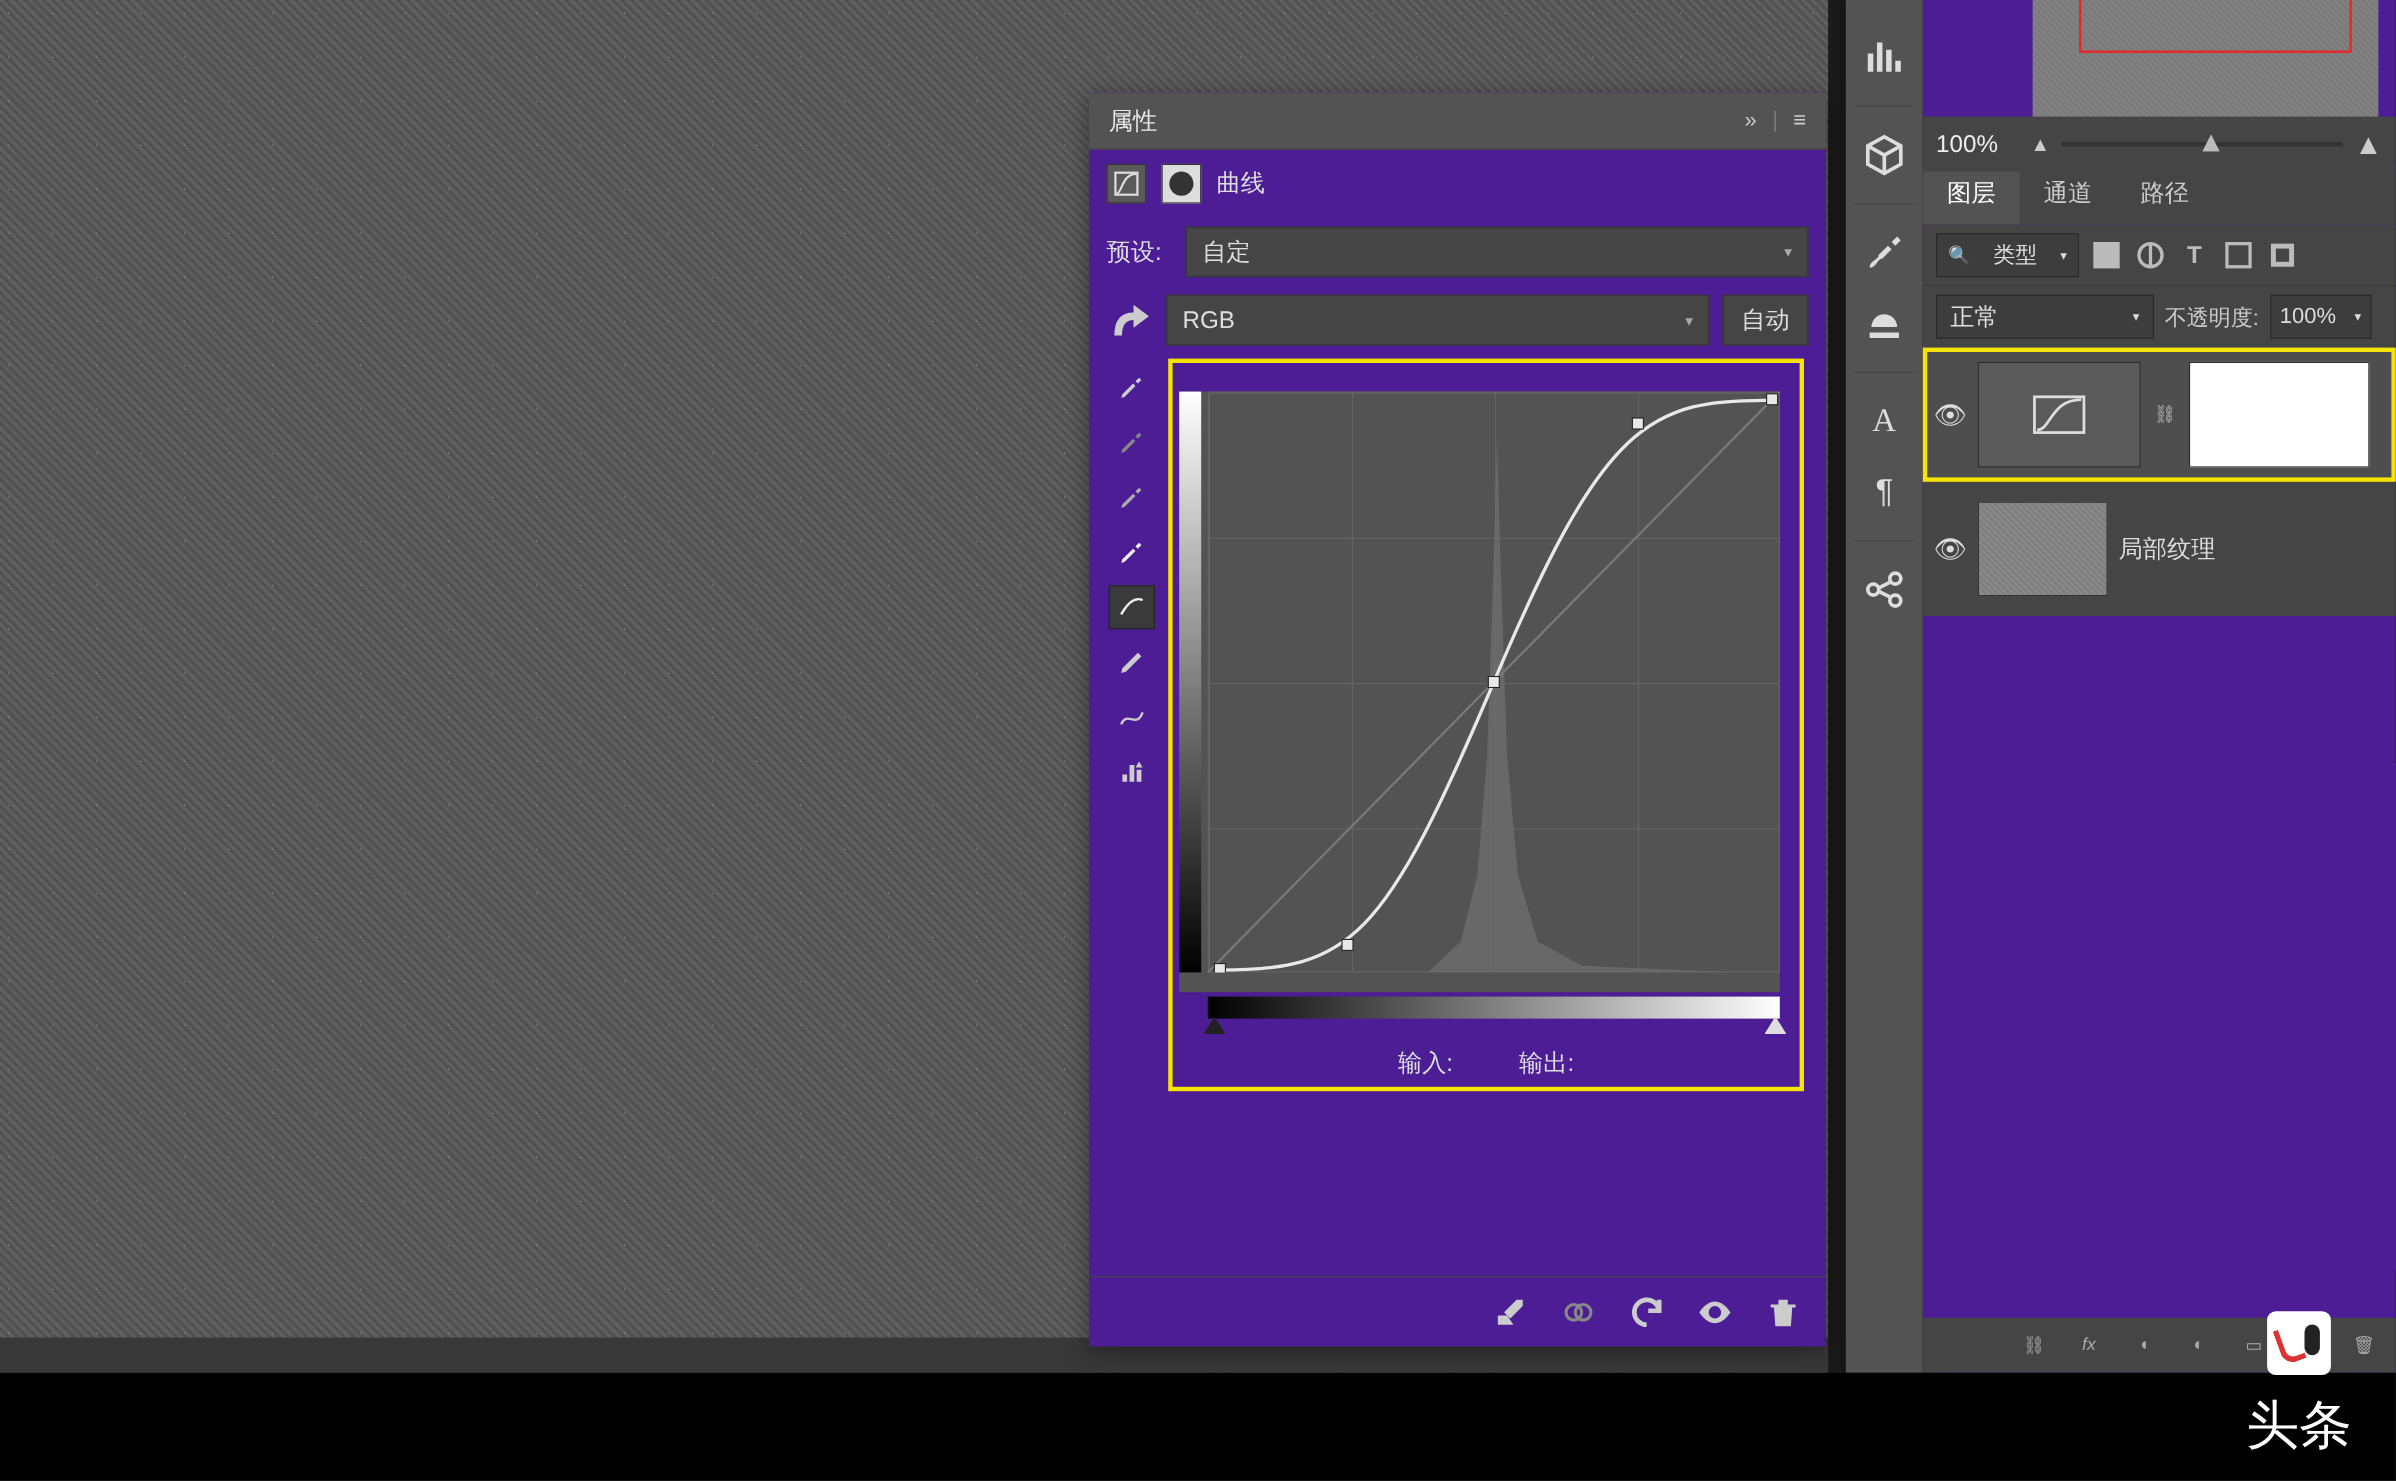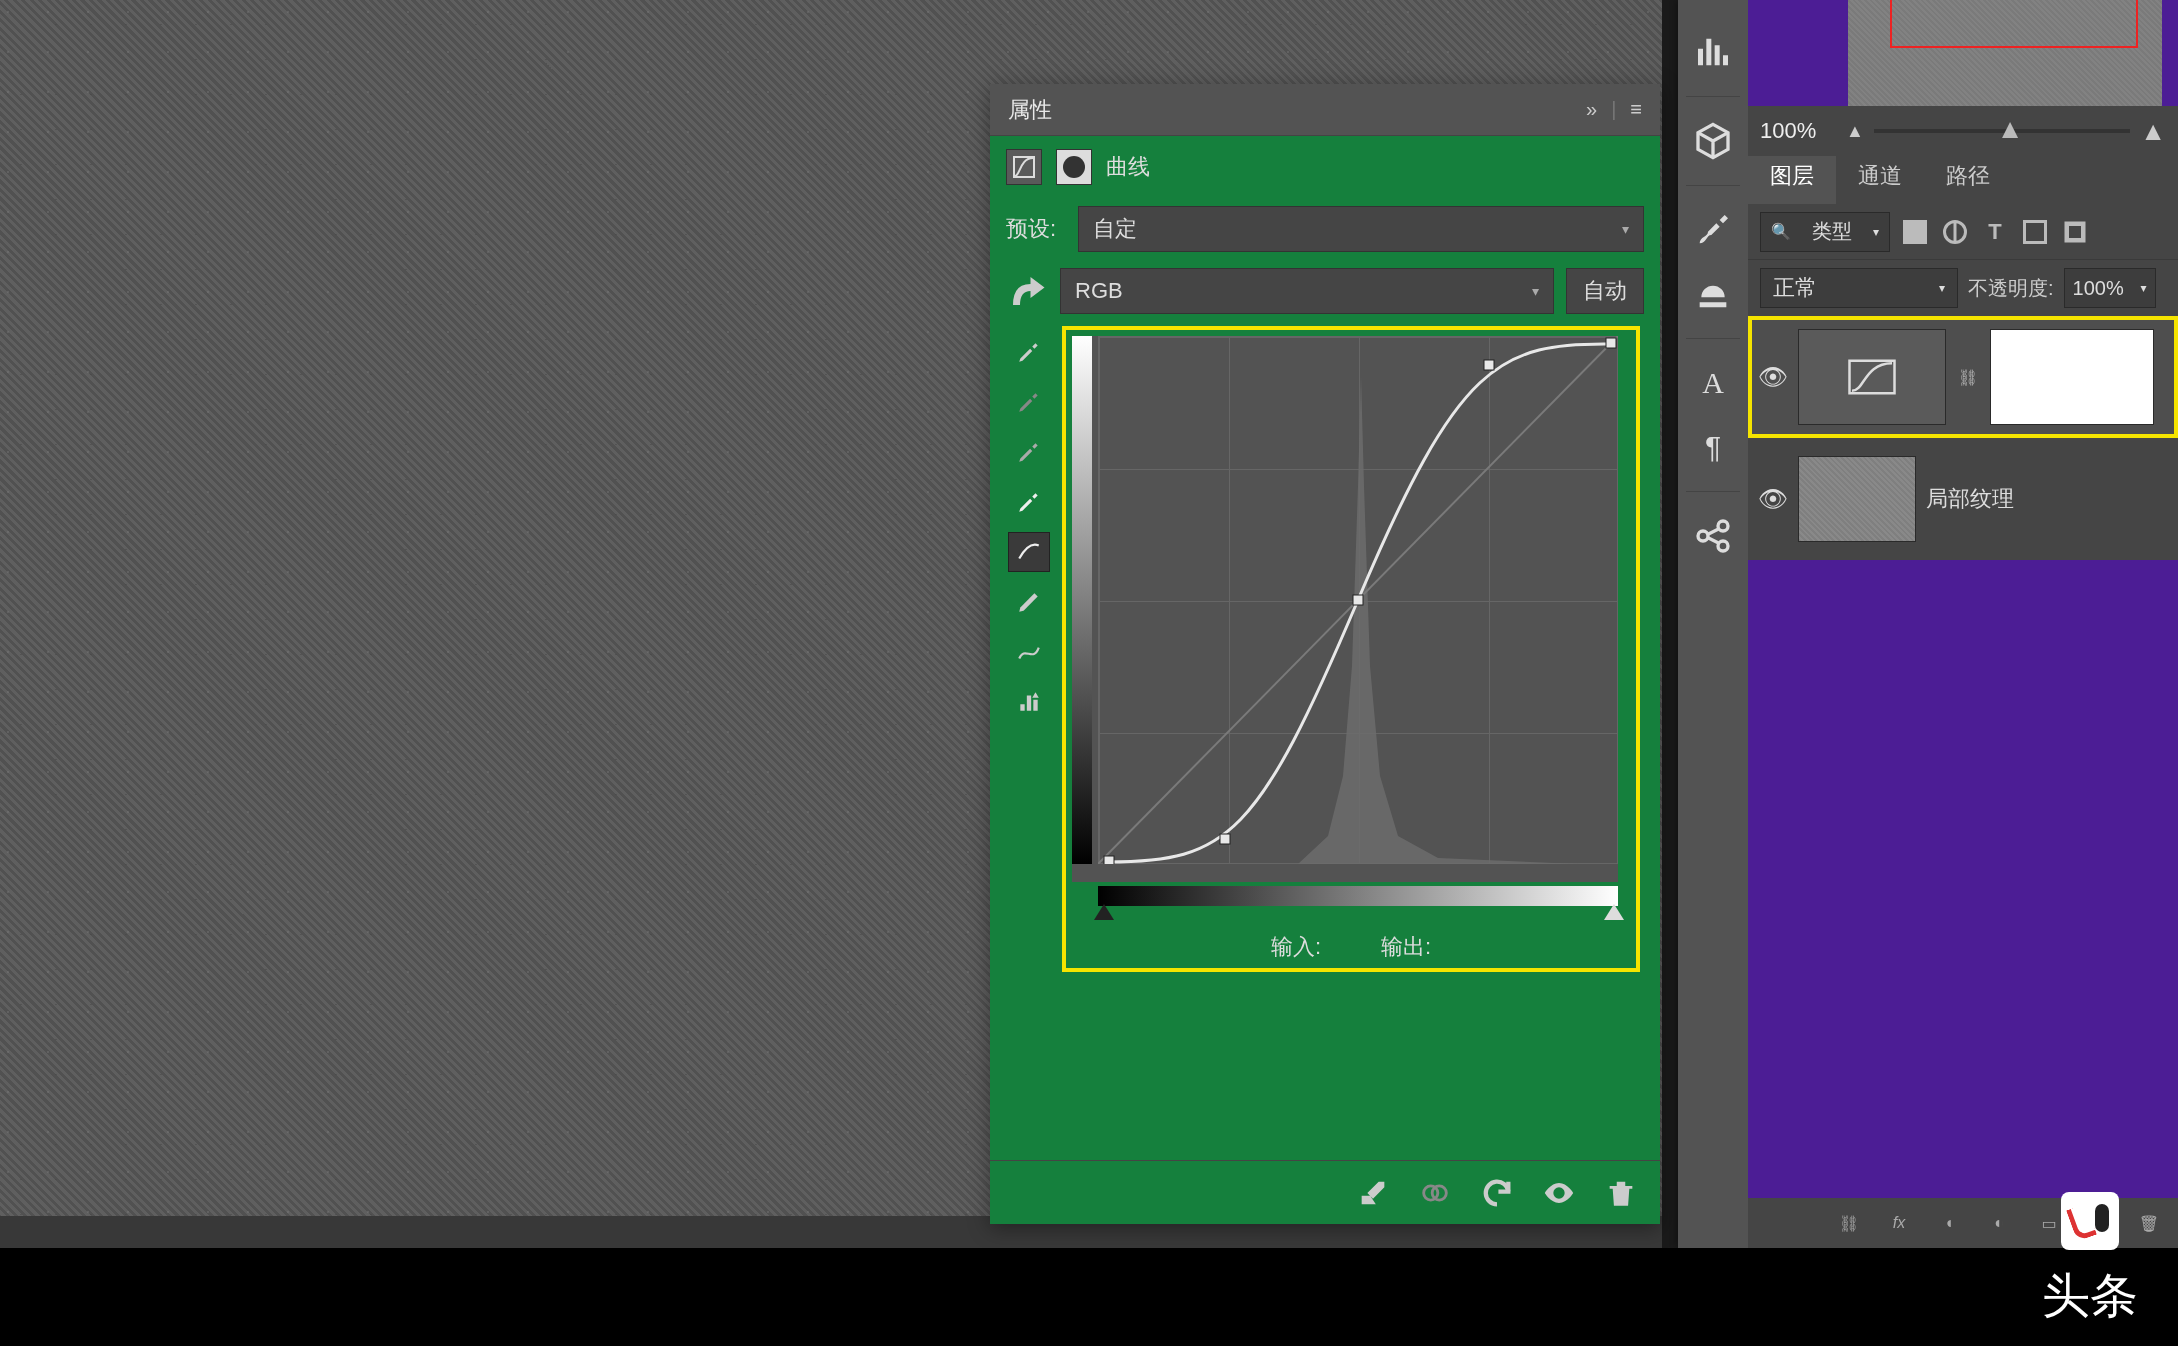--- a/index.html
+++ b/index.html
@@ -16,21 +16,21 @@
   .canvas-dark-strip { position:absolute; left:0; bottom:0; width:100%; height:32px; background:#383838; }
 
   .bottom-black { position:absolute; left:0; bottom:0; width:2178px; height:98px; background:#000; }
 
   .watermark { position:absolute; right:40px; bottom:18px; display:flex; align-items:center; gap:14px; color:#fff; font-size:48px; font-weight:500; text-shadow:0 2px 4px rgba(0,0,0,.6);flex-direction:column;}
   .watermark .wm-icon { width:58px; height:58px; background:#fff; border-radius:8px; position:relative; }
   .watermark .wm-icon::before { content:""; position:absolute; left:10px; top:14px; width:16px; height:28px; border-left:5px solid #d33; border-bottom:5px solid #d33; border-radius:0 0 0 12px; transform:rotate(-20deg);}
   .watermark .wm-icon::after { content:""; position:absolute; right:10px; top:12px; width:14px; height:28px; border-radius:10px; background:#222;}
 
   
-  .props-panel { position:absolute; left:990px; top:84px; width:670px; height:1140px; background:#15803d; box-shadow:0 4px 20px rgba(0,0,0,.4); }
+  .props-panel { position:absolute; left:990px; top:84px; width:670px; height:1140px; background:#4c1d95; box-shadow:0 4px 20px rgba(0,0,0,.4); }
   .props-header { height:52px; display:flex; align-items:center; justify-content:space-between; padding:0 18px; background:#535353; border-bottom:1px solid #444;}
   .props-header .title { color:#e8e8e8; font-size:22px; }
   .props-header .right { display:flex; gap:14px; color:#ccc; font-size:20px;}
   .props-type { height:62px; display:flex; align-items:center; gap:14px; padding:0 16px; }
   .props-type .type-icon { width:36px; height:36px; background:#5a5a5a; border:1px solid #333; display:flex; align-items:center; justify-content:center;}
   .props-type .type-icon svg { width:24px; height:24px; }
   .props-type .mask-icon { width:36px; height:36px; background:#ddd; border:1px solid #333; display:flex; align-items:center; justify-content:center;}
   .props-type .mask-icon .circle{ width:22px; height:22px; border-radius:50%; background:#333;}
   .props-type .label { color:#ddd; font-size:22px; }
 
@@ -41,21 +41,21 @@
   .props-row .row-icon { width:42px; display:flex; justify-content:center; color:#ccc;}
   .auto-btn { width:78px; height:46px; background:#454545; border:1px solid #333; color:#ddd; font-size:22px; display:flex; align-items:center; justify-content:center;}
 
   .curves-body { display:flex; padding:4px 16px 0 16px; gap:10px; }
   .curves-tools { width:46px; display:flex; flex-direction:column; gap:10px; align-items:center; padding-top:6px;}
   .curves-tools .tool { width:42px; height:40px; display:flex; align-items:center; justify-content:center; color:#ccc;}
   .curves-tools .tool.active { background:#3a3a3a; border:1px solid #222; }
   .curves-tools svg { width:26px; height:26px; }
 
   .curves-highlight { border:4px solid #f5e400; padding:6px; }
-  .curves-graph-wrap { width:558px; }
+  .curves-graph-wrap { width:558px;margin-top:20px; }
   .curves-graph { position:relative; width:546px; height:546px; background:#535353; }
   .curves-graph .vgrad { position:absolute; left:0; top:0; width:20px; height:528px; background:linear-gradient(#fff,#000);}
   .curves-graph .grid { position:absolute; left:26px; top:0; width:520px; height:528px; background:
     linear-gradient(#666 1px, transparent 1px) 0 0/100% 132px,
     linear-gradient(90deg,#666 1px, transparent 1px) 0 0/130px 100%;
     border:1px solid #666;}
   .curves-graph .diag { position:absolute; left:26px; top:0; width:520px; height:528px;}
   .curves-graph .hgrad { position:absolute; left:26px; bottom:-24px; width:520px; height:20px; background:linear-gradient(90deg,#000,#fff);}
   .curves-graph .slider-black { position:absolute; left:22px; bottom:-38px; width:20px; height:16px; background:#222; clip-path:polygon(50% 0,100% 100%,0 100%);}
   .curves-graph .slider-white { position:absolute; right:-6px; bottom:-38px; width:20px; height:16px; background:#ddd; clip-path:polygon(50% 0,100% 100%,0 100%);}

